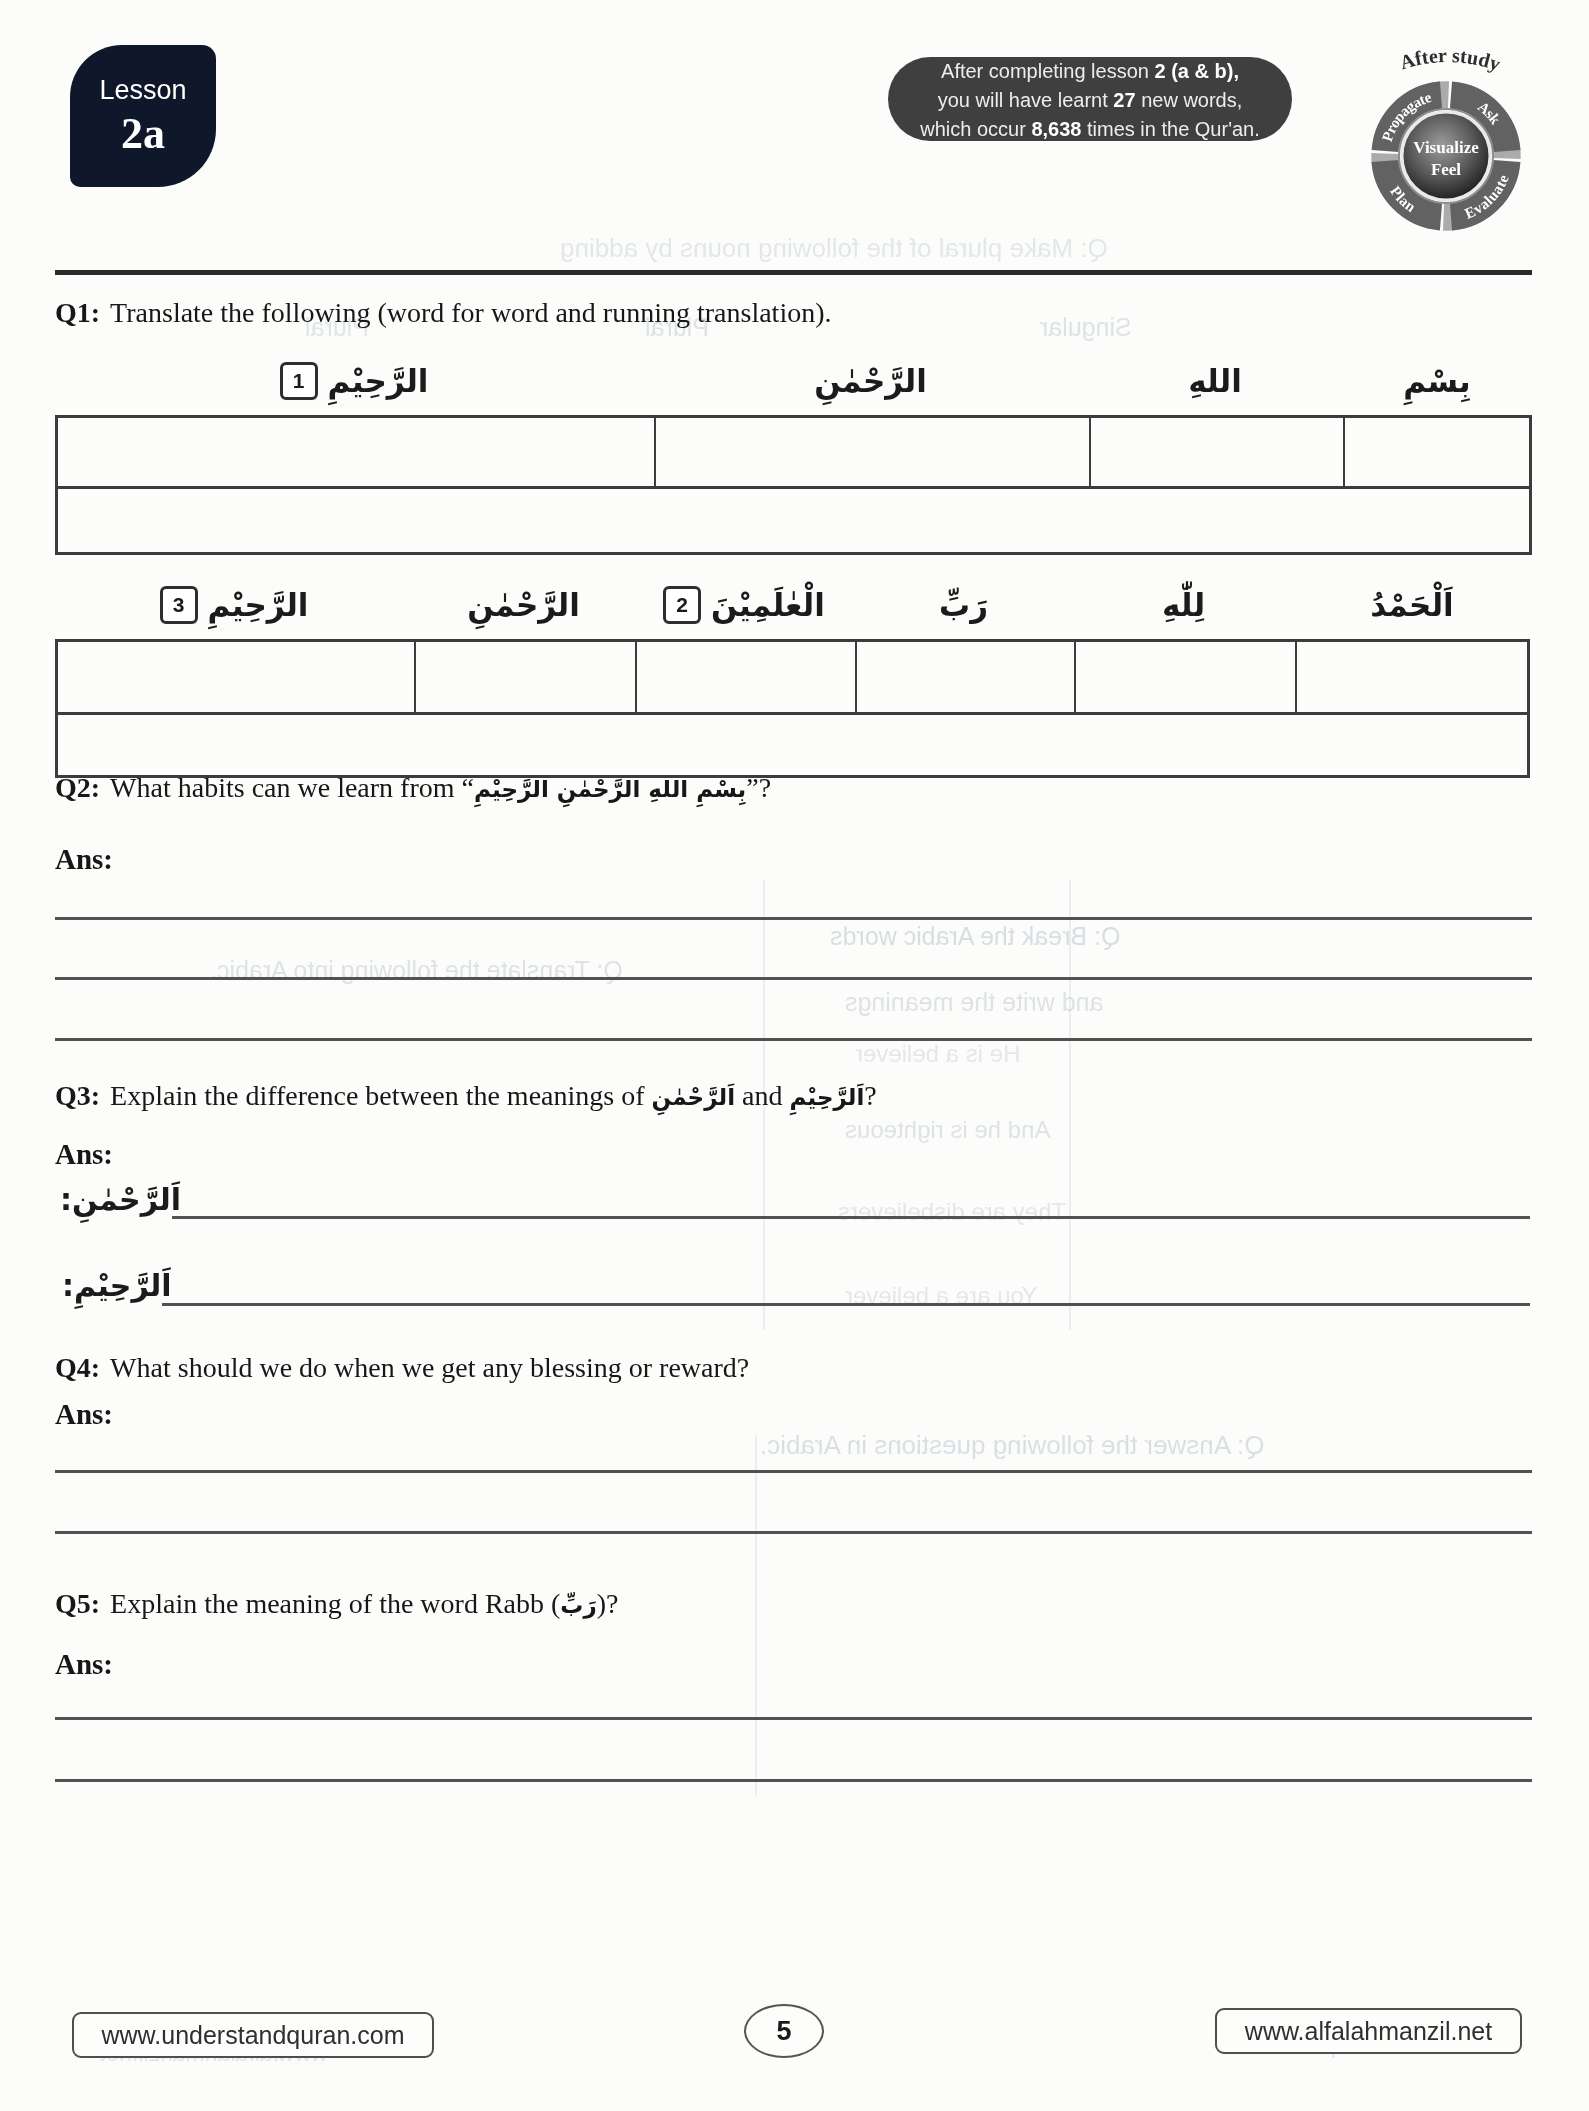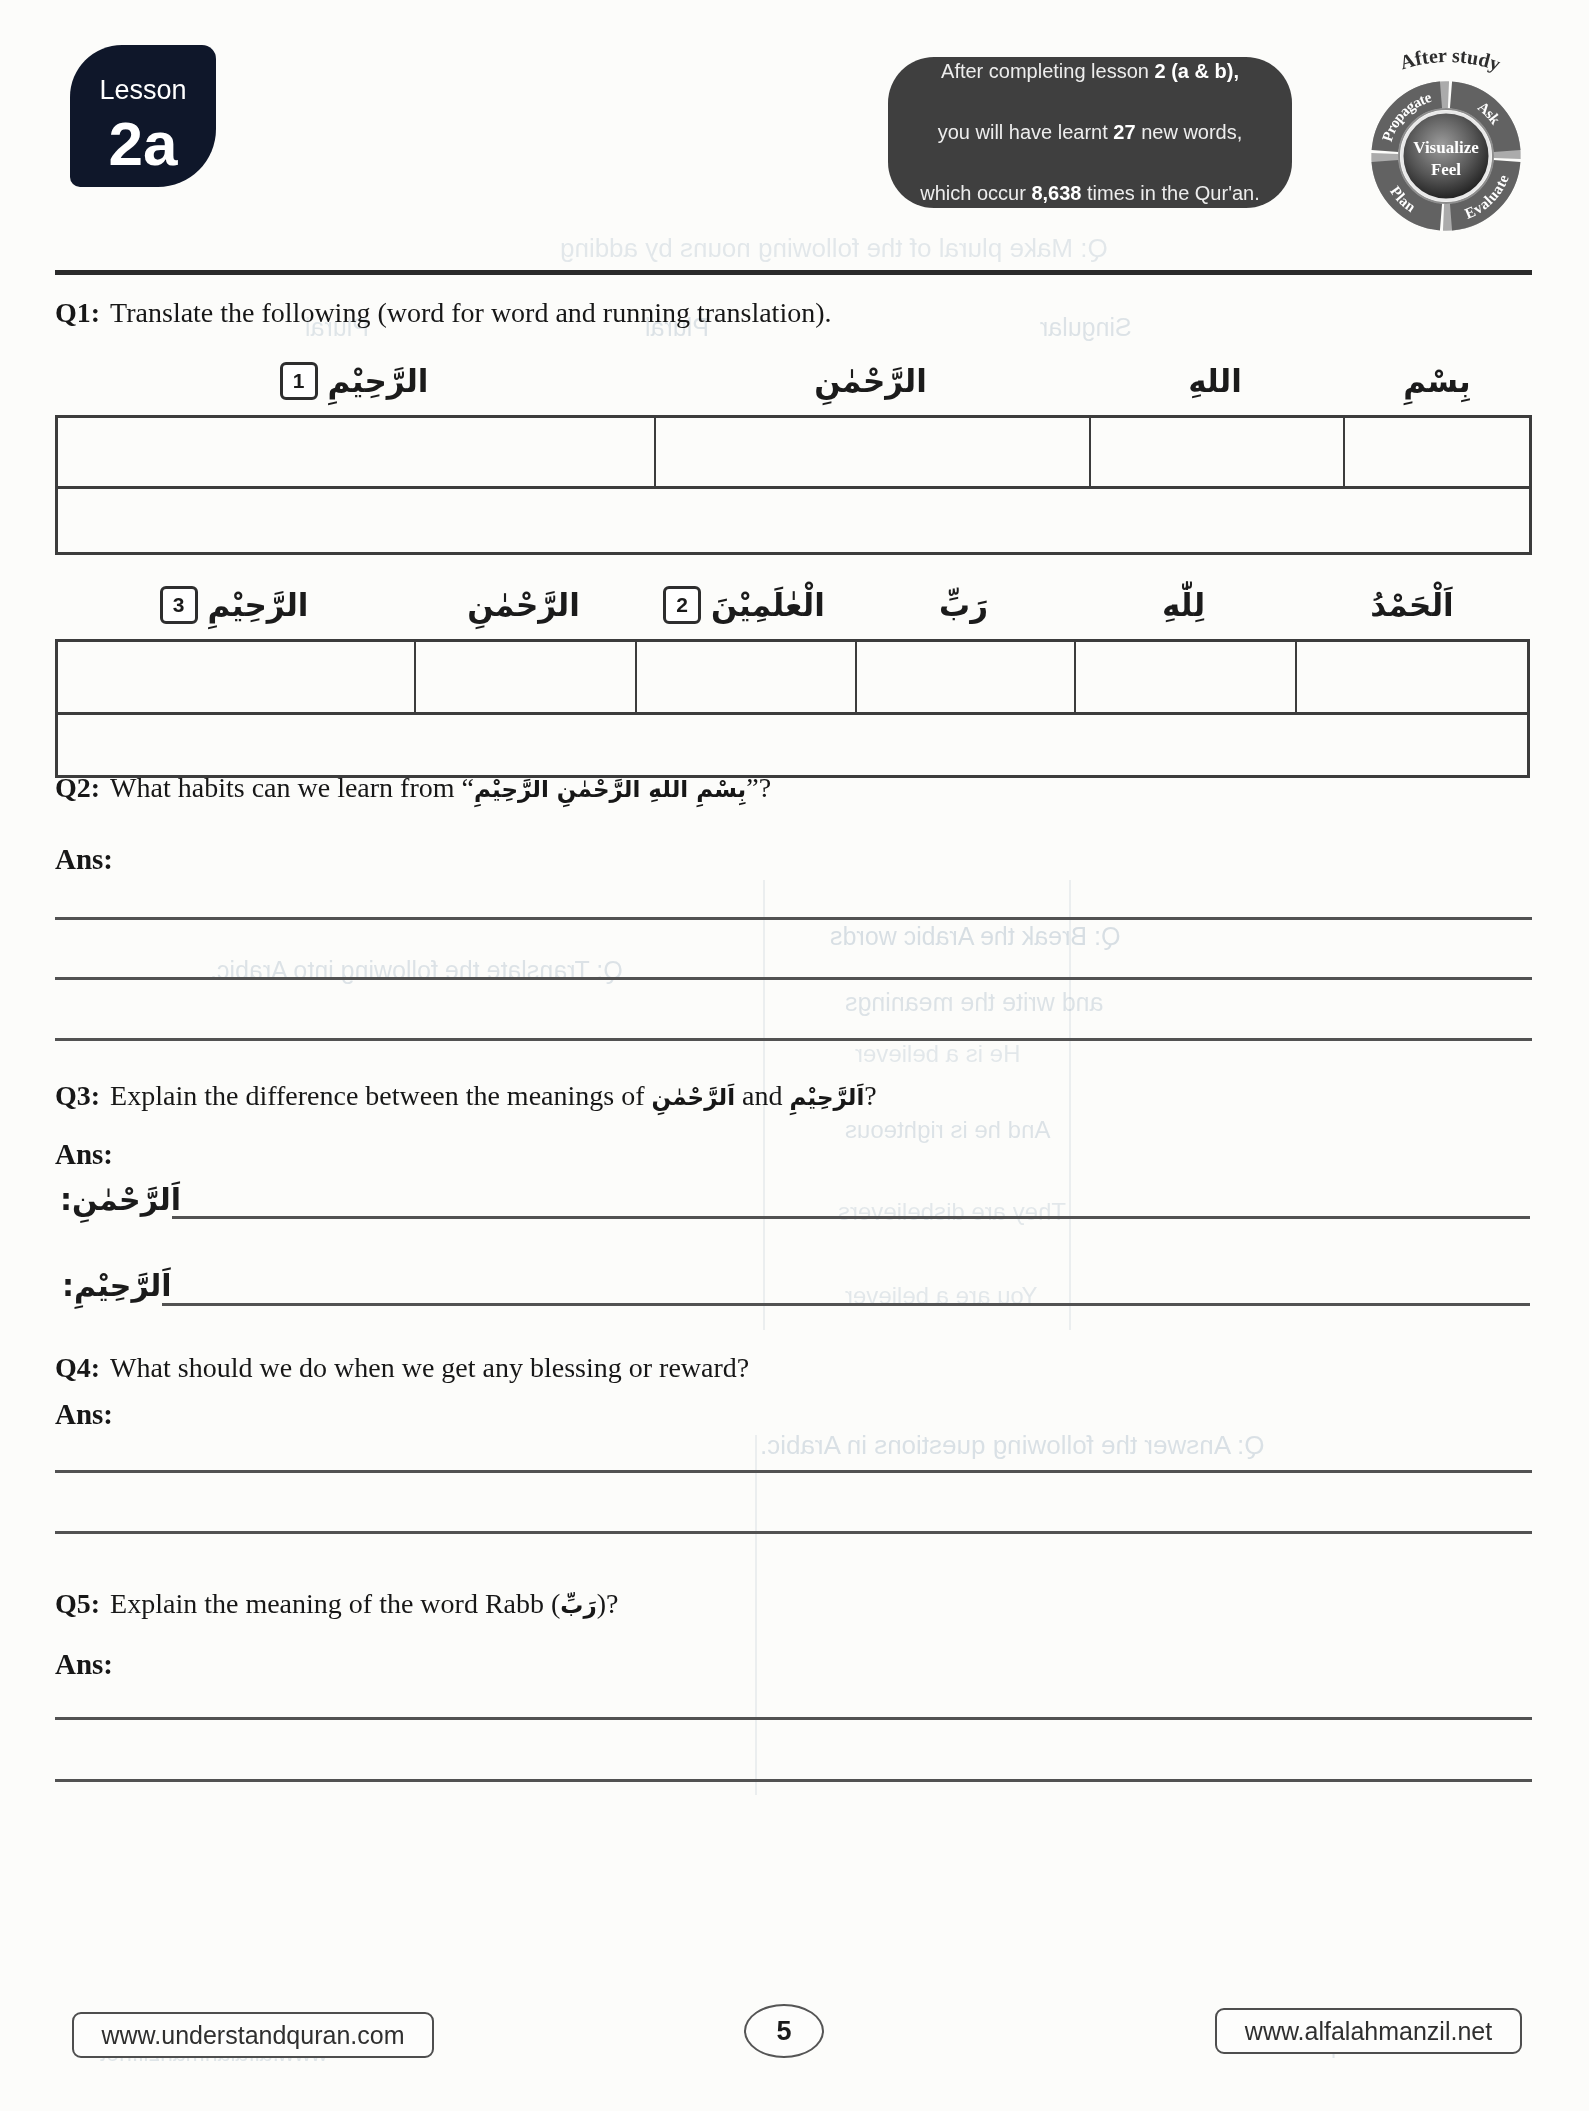--- a/index.html
+++ b/index.html
@@ -4,31 +4,31 @@
 <style>
   html,body{margin:0;padding:0;background:#e9e9e7;}
   .page{position:relative;width:1589px;height:2111px;background:#fcfcfa;overflow:hidden;
         font-family:"Liberation Serif",serif;color:#1b1b1b;}
   .abs{position:absolute;}
   .ar{font-family:"DejaVu Sans",sans-serif;direction:rtl;unicode-bidi:isolate;}
   
   .lesson-badge{position:absolute;left:70px;top:45px;width:146px;height:142px;background:#0f172a;
      border-radius:52px 14px 58px 10px;color:#fff;text-align:center;}
   .lesson-label{font-size:27px;margin-top:30px;font-family:"Liberation Sans",sans-serif;}
-  .lesson-number{font-size:62px;font-weight:bold;font-family:Liberation Sans, sans-serif;margin-top:2px;}
+  .lesson-number{font-size:44px;font-weight:bold;font-family:Liberation Serif, serif;margin-top:2px;}
   .title-pill{position:absolute;left:268px;top:35px;width:584px;height:150px;background:#383838;
      border-radius:80px;color:#fff;}
   .title-main{font-size:35px;font-weight:bold;text-align:center;margin-top:24px;letter-spacing:.5px;
      font-family:"Liberation Sans",sans-serif;}
   .title-row{display:flex;justify-content:space-between;align-items:center;padding:10px 62px 0 48px;}
   .title-sub{font-size:26px;font-family:"Liberation Sans",sans-serif;}
   .title-arabic{font-size:27px;font-weight:bold;}
-  .info-box{position:absolute;left:888px;top:57px;width:404px;height:151px;background:#3f3f3f;
+  .info-box{position:absolute;left:888px;top:57px;width:404px;height:84px;background:#3f3f3f;
      border-radius:46px;color:#ededed;text-align:center;font-size:20px;line-height:29px;
-     font-family:"Liberation Sans",sans-serif;display:flex;flex-direction:column;justify-content:space-between;}
+     font-family:"Liberation Sans",sans-serif;display:flex;flex-direction:column;justify-content:flex-start;}
   .info-box b{color:#fff;}
   .divider{position:absolute;left:55px;top:270px;width:1477px;height:5px;background:#2b2b2b;}
   
   .q{position:absolute;font-size:28px;white-space:nowrap;color:#171717;}
   .q b{margin-right:10px;}
   .qar{font-family:"DejaVu Sans",sans-serif;font-weight:bold;font-size:23px;unicode-bidi:isolate;}
   .ans{position:absolute;font-size:29px;font-weight:bold;color:#171717;}
   .rule{position:absolute;border-top:3px solid #525252;}
   
   .word-row{position:absolute;display:flex;align-items:center;}

